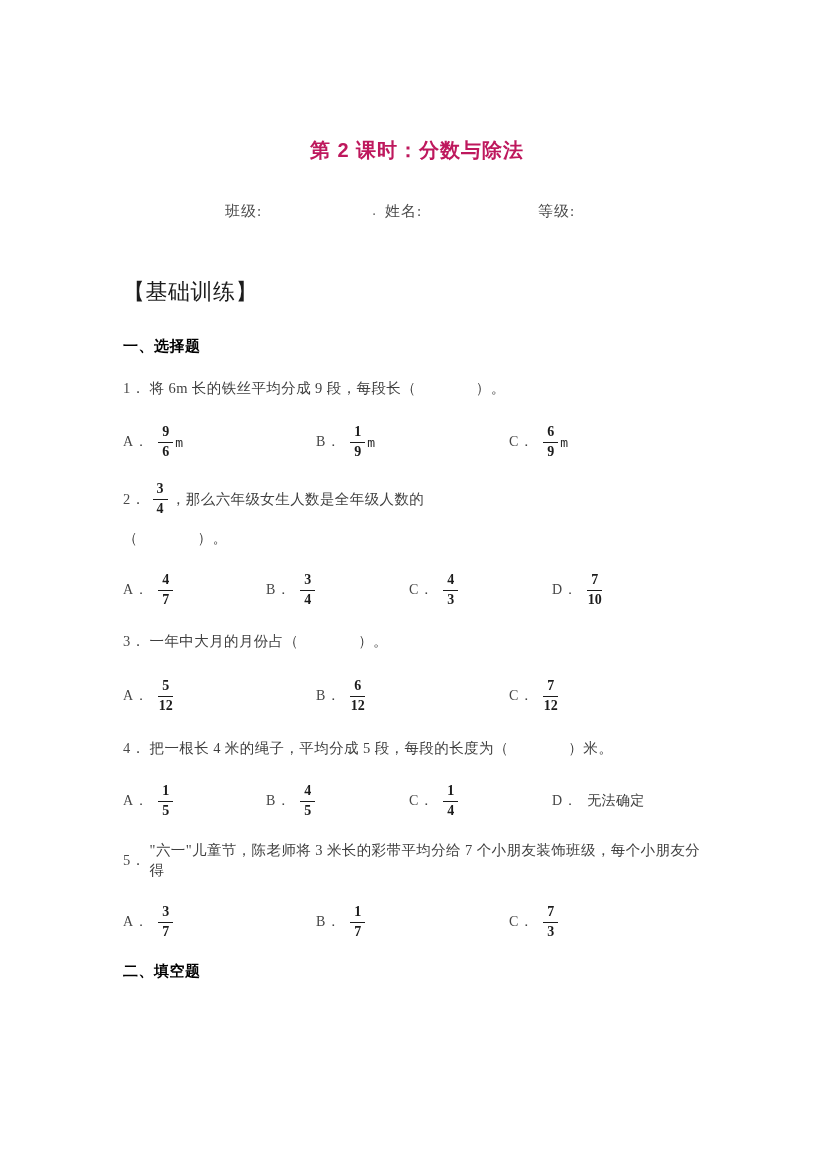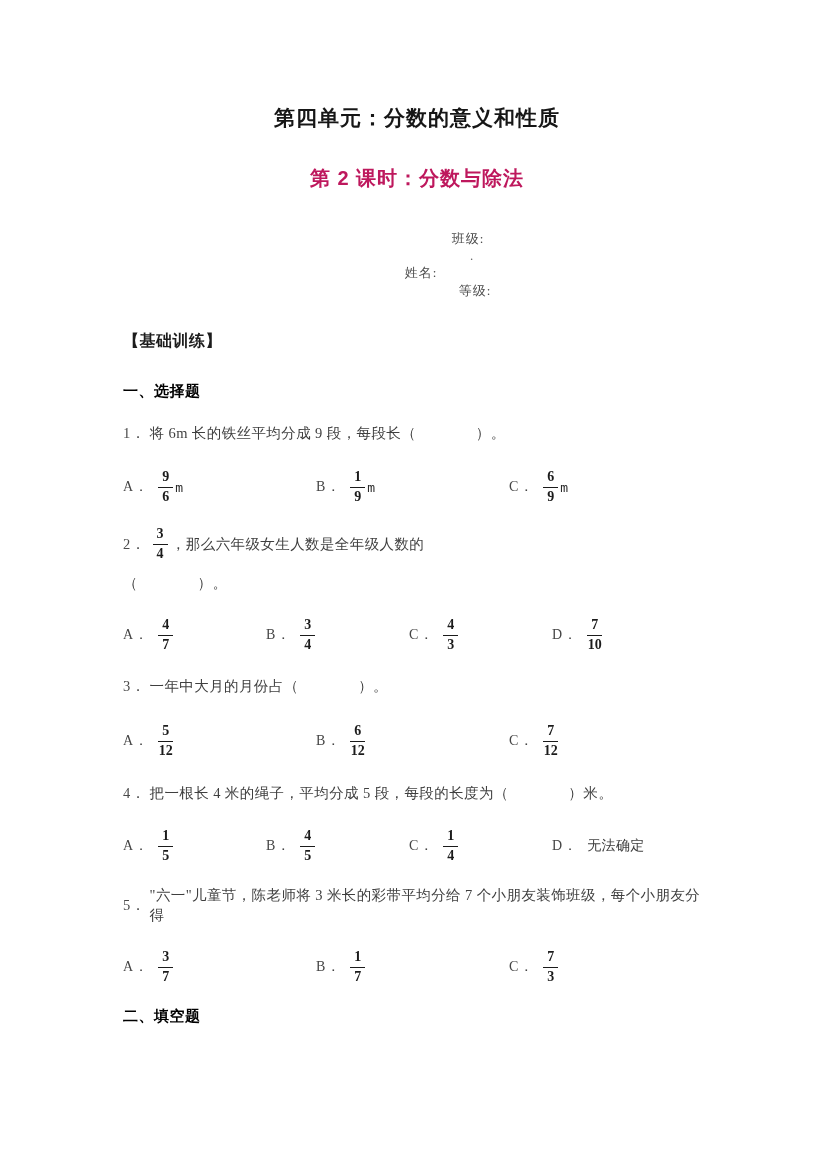--- a/index.html
+++ b/index.html
@@ -18,29 +18,29 @@
     font-size:21px; font-weight:700; text-align:center;
     color:#161616; letter-spacing:1px;
     font-family:"Liberation Sans","DejaVu Sans",sans-serif;
   }
   h2.lesson-title {
     font-size:20px; font-weight:700; text-align:center;
     color:#be185d; letter-spacing:1px; margin-top:33px;
     font-family:"Liberation Sans","DejaVu Sans",sans-serif;
   }
   .fields {
-    display:flex; align-items:center;
-    margin-top:38px; font-size:13px; color:#4a4a4a; letter-spacing:1px;flex-direction:column;
+    display:flex; align-items:flex-start;
+    margin-top:38px; font-size:15px; color:#4a4a4a; letter-spacing:1px;
   }
   .fields .f-class { margin-left:102px; }
   .fields .f-dot   { margin-left:110px; color:#6a6a6a; }
   .fields .f-name  { margin-left:8px; }
   .fields .f-grade { margin-left:116px; }
   .sec-basic {
-    margin-top:31px; font-size:16px; font-weight:700; color:#1c1c1c; letter-spacing:0.5px;
+    margin-top:56px; font-size:22px; font-weight:400; color:#1c1c1c; letter-spacing:0.5px;
     font-family:"Liberation Sans","DejaVu Sans",sans-serif;
   }
   .sec-sub {
     font-size:15px; font-weight:700; color:#000000; letter-spacing:0.5px;
     font-family:"Liberation Sans","DejaVu Sans",sans-serif;
   }
   .sec-choice { margin-top:30px; }
   .sec-fill   { margin-top:18px; }
   .q {
     display:flex; align-items:center;
@@ -74,21 +74,20 @@
   .frac .den { display:block; padding-top:1px; }
   .frac-inline { margin:0 3px; }
   .suffix { margin-left:2px; font-size:13px; color:#2a2a2a; font-family:"DejaVu Sans Mono",monospace; }
   .otext { font-size:14px; color:#3f3f3f; letter-spacing:0.4px; }
 </style>
 </head>
 <body>
 
 <div class="page">
 
-  <h1 class="unit-title">第四单元：分数的意义和性质</h1>
   <h2 class="lesson-title">第 2 课时：分数与除法</h2>
 
   <div class="fields">
     <span class="f-class">班级:</span>
     <span class="f-dot">.</span>
     <span class="f-name">姓名:</span>
     <span class="f-grade">等级:</span>
   </div>
 
   <div class="sec-basic">【基础训练】</div>

